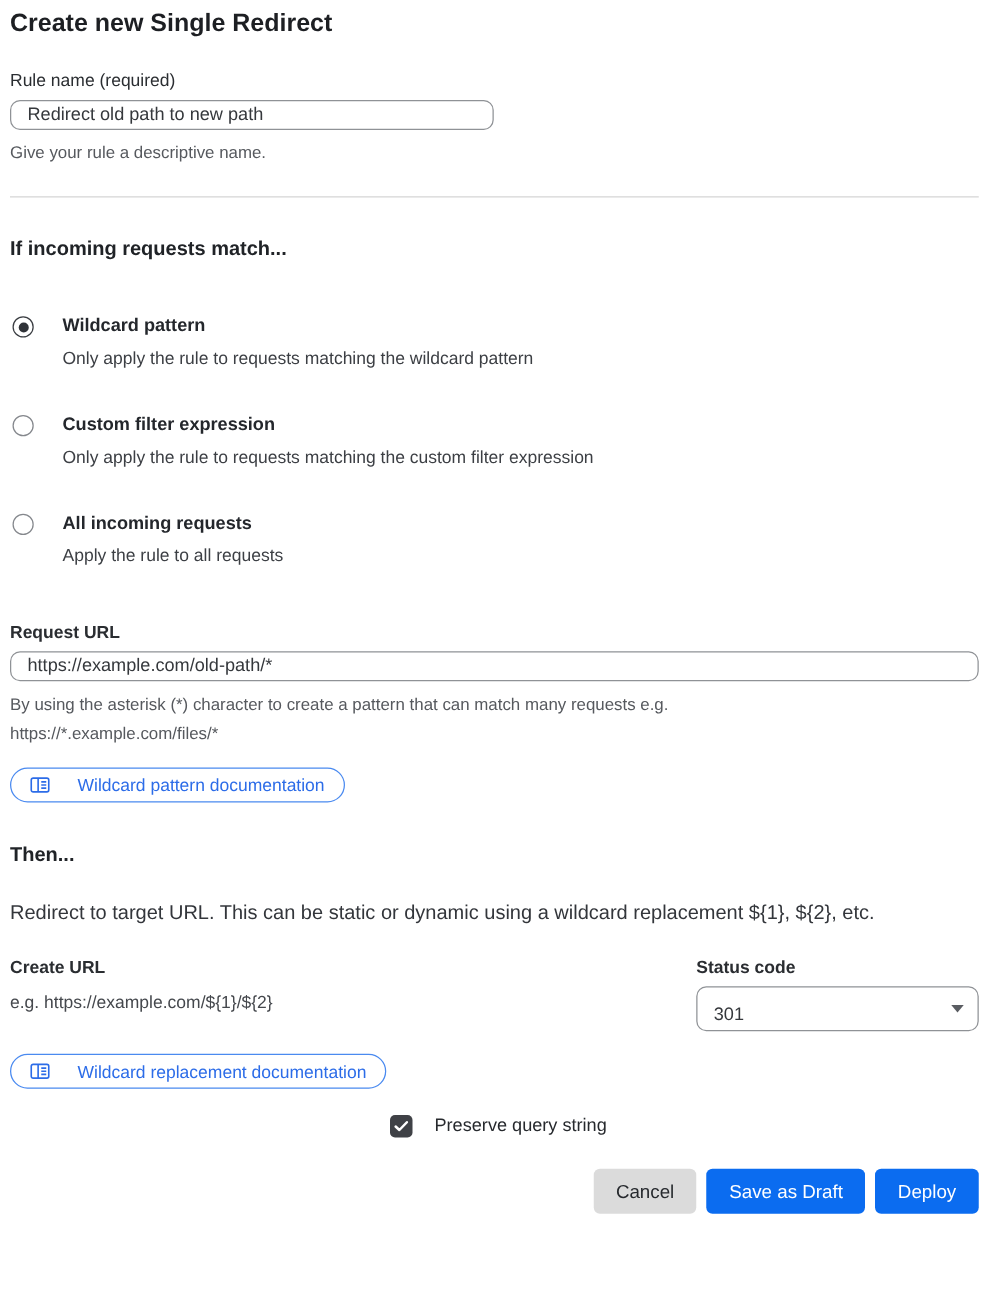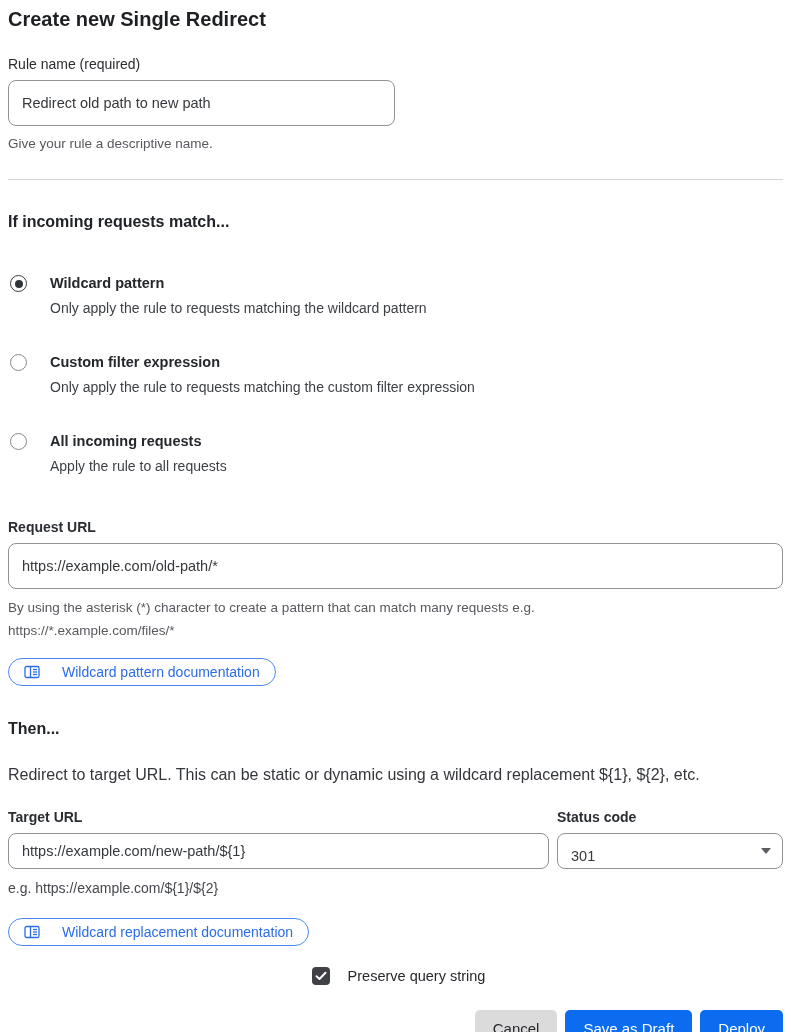--- a/index.html
+++ b/index.html
@@ -25,21 +25,21 @@
     font-weight: 700;
     color: #2a2d31;
     line-height: 18px;
   }
   .label-light { font-weight: 400; }
 
   .rule-name-block { margin-top: 23px; }
   .text-input {
     display: block;
     margin-top: 7px;
-    height: 46px;
+    height: 24px;
     border: 1px solid #8f9296;
     border-radius: 8px;
     padding: 0 13px;
     font-family: "Liberation Sans", sans-serif;
     font-size: 14.5px;
     color: #35383c;
     background: #ffffff;
     outline: none;
     width: 100%;
   }
@@ -292,22 +292,21 @@
       <span>Wildcard pattern documentation</span>
     </button>
   </div>
 
   <h2 class="section-heading then-heading">Then...</h2>
 
   <p class="then-paragraph">Redirect to target URL. This can be static or dynamic using a wildcard replacement ${1}, ${2}, etc.</p>
 
   <div class="fields-row">
     <div class="target-col">
-      <div class="field-label">Target URL</div>
-      <input class="text-input" type="text" value="https://example.com/new-path/${1}" style="">
+      <div class="field-label">Create URL</div>
       <div class="helper-text">e.g. https://example.com/${1}/${2}</div>
     </div>
     <div class="status-col">
       <div class="field-label">Status code</div>
       <div class="select-wrap">
         <select class="status-select">
           <option>301</option>
         </select>
         <span class="select-caret"></span>
       </div>

